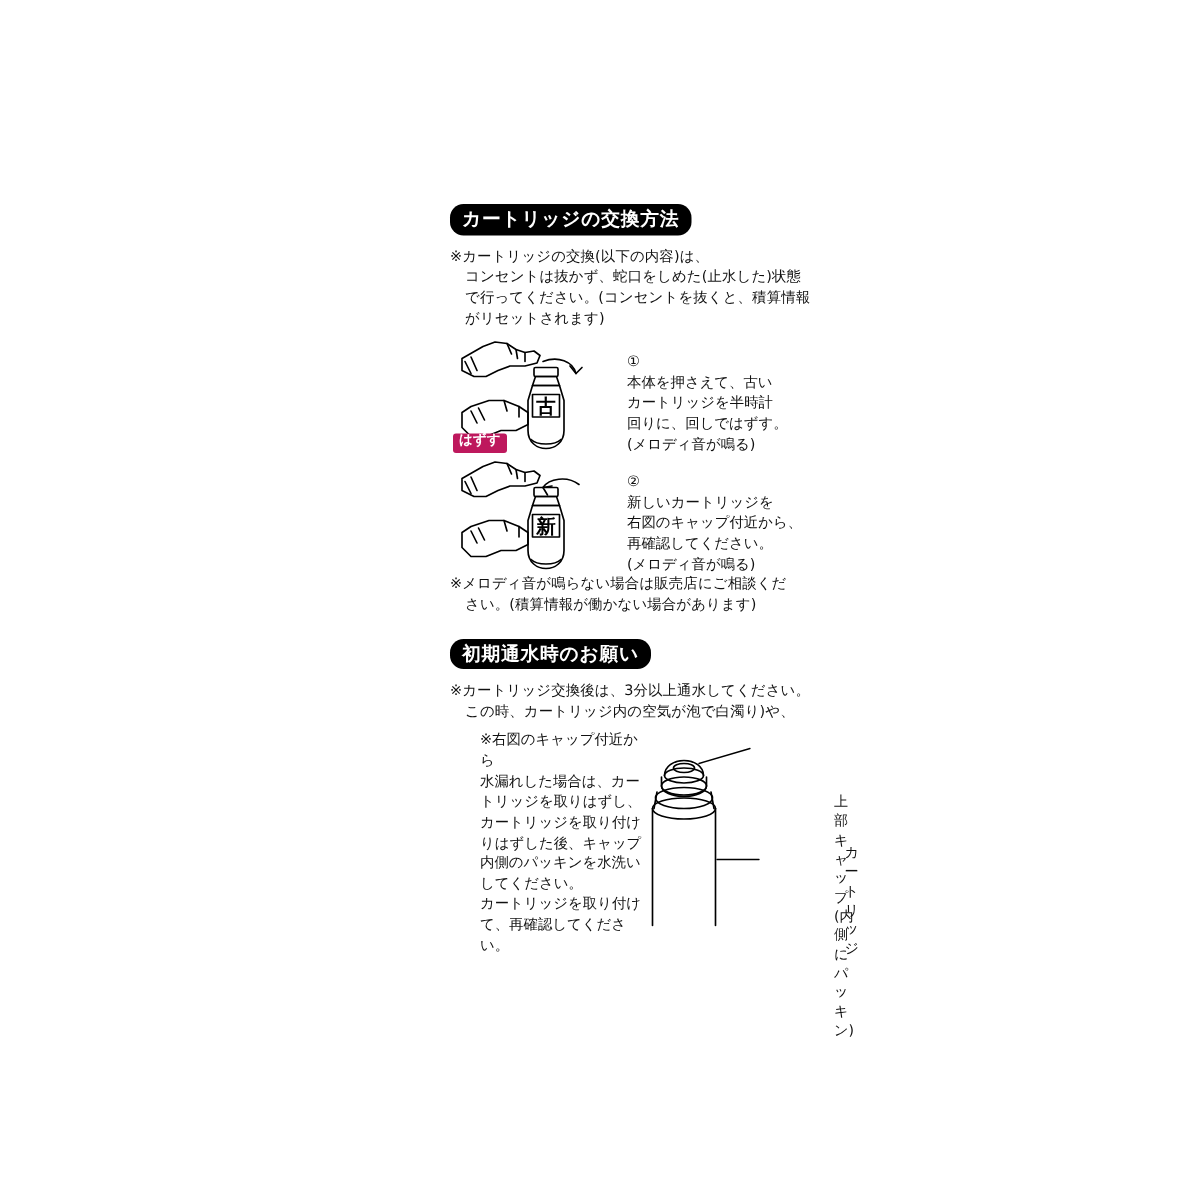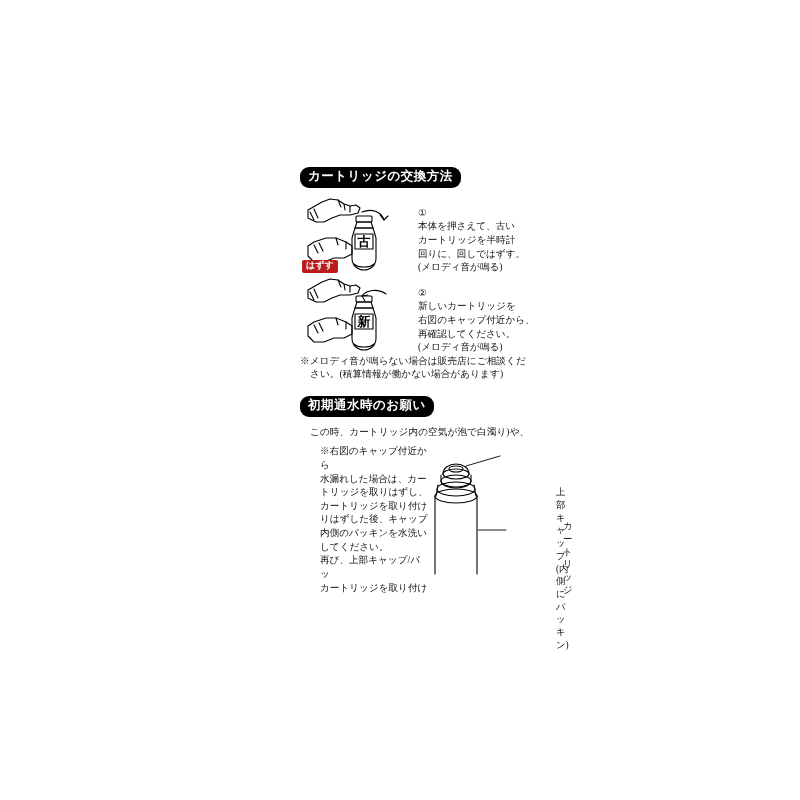--- a/index.html
+++ b/index.html
@@ -13,23 +13,22 @@
   #page {
     position: relative;
     width: 800px;
     height: 800px;
     background: #ffffff;
     overflow: hidden;
   }
   .content {
     position: absolute;
     left: 300px;
-    top: 166px;
+    top: 135px;
     width: 260px;
-    font-family: Liberation Serif, serif;
   }
   .section-header {
     display: inline-block;
     background: #000000;
     color: #ffffff;
     font-size: 12.5px;
     font-weight: bold;
     letter-spacing: 0.5px;
     padding: 3px 8px 4px 8px;
     border-radius: 9px;
@@ -64,21 +63,21 @@
     margin-left: 118px;
     font-size: 9.6px;
     line-height: 1.42;
     color: #111111;
     padding-top: 10px;
   }
   .tag-hazusu {
     position: absolute;
     left: 2px;
     top: 64px;
-    background: #b91c1c;
+    background: #be185d;
     color: #ffffff;
     font-size: 9px;
     font-weight: bold;
     padding: 1px 4px 2px 4px;
     border-radius: 2px;
     line-height: 1.1;
   }
   .bottle-label {
     font-size: 13px;
     font-weight: bold;
@@ -116,20 +115,26 @@
 <body>
 
 <div id="page">
 
   <div class="content">
 
     <div class="header-row">
       <span class="section-header">カートリッジの交換方法</span>
     </div>
 
+    <p class="note">
+      <span>※カートリッジの交換(以下の内容)は、</span>
+      <span class="indent">コンセントは抜かず、蛇口をしめた(止水した)状態</span>
+      <span class="indent">で行ってください。(コンセントを抜くと、積算情報</span>
+      <span class="indent">がリセットされます)</span>
+    </p>
 
     <div class="step">
       <div class="step-figure">
         <svg width="110" height="80" viewBox="0 0 110 80">
           <g fill="none" stroke="#000" stroke-width="1.1" stroke-linejoin="round" stroke-linecap="round">
 
             <path d="M8 14 L22 6 L30 3 L38 4 L44 8 L50 10 L56 9 L60 12 L58 17 L50 19 L40 19 L32 22 L24 26 L16 26 L8 22 Z"></path>
             <path d="M38 4 L41 11"></path>
             <path d="M44 8 L45 14"></path>
             <path d="M50 10 L50 16"></path>
@@ -206,34 +211,35 @@
     <p class="note">
       <span>※メロディ音が鳴らない場合は販売店にご相談くだ</span>
       <span class="indent">さい。(積算情報が働かない場合があります)</span>
     </p>
 
     <div class="header-row sec2">
       <span class="section-header">初期通水時のお願い</span>
     </div>
 
     <p class="note">
+      <span>※カートリッジ交換後は、3分以上通水してください。</span>
       <span class="indent">この時、カートリッジ内の空気が泡で白濁り)や、</span>
     </p>
 
     <div class="bottom-wrap">
       <div class="bottom-note">
         <div>※右図のキャップ付近から</div>
         <div class="indent">水漏れした場合は、カー</div>
         <div class="indent">トリッジを取りはずし、</div>
         <div class="indent">カートリッジを取り付け</div>
         <div class="indent">りはずした後、キャップ</div>
         <div class="indent">内側のパッキンを水洗い</div>
         <div class="indent">してください。</div>
-        <div class="indent">再び、上部キャップ/パッ</div>
         <div class="indent">カートリッジを取り付け</div>
+        <div class="indent">て、再確認してください。</div>
       </div>
 
       <div class="fig-float">
         <svg width="160" height="130" viewBox="0 0 160 130">
           <g fill="none" stroke="#000" stroke-width="1.1" stroke-linejoin="round" stroke-linecap="round">
 
             <ellipse cx="48" cy="30" rx="13" ry="5"></ellipse>
             <path d="M35 30 C35 24, 41 20, 48 20 C55 20, 61 24, 61 30"></path>
             <ellipse cx="48" cy="25" rx="7" ry="3"></ellipse>
 

